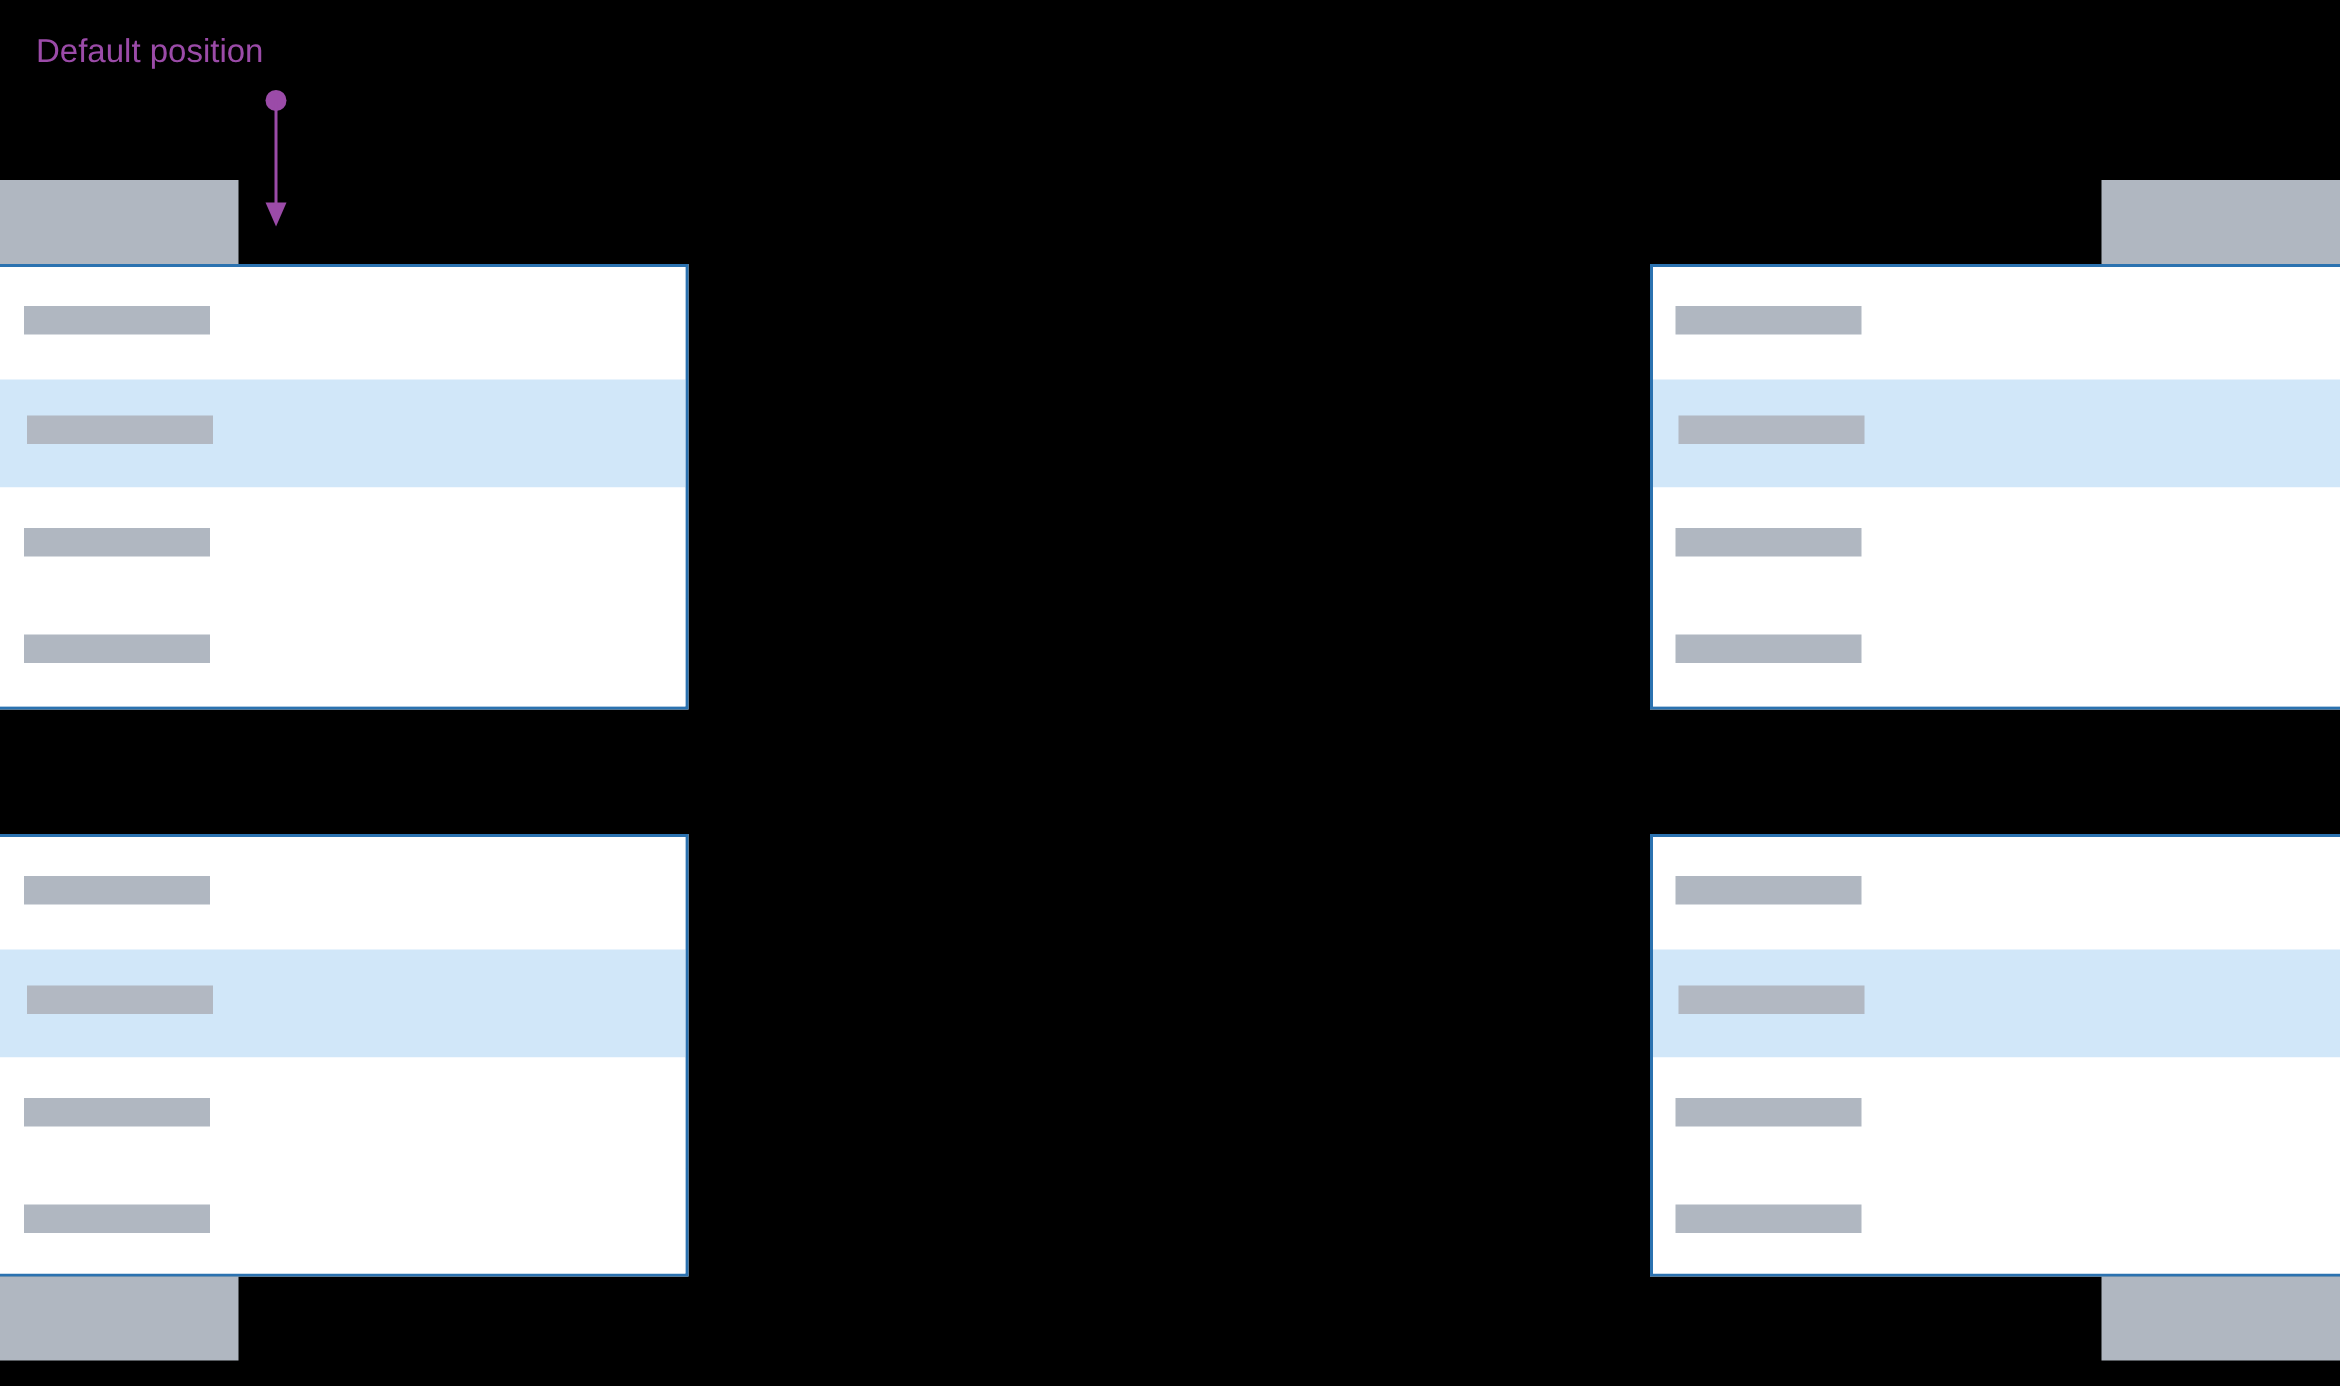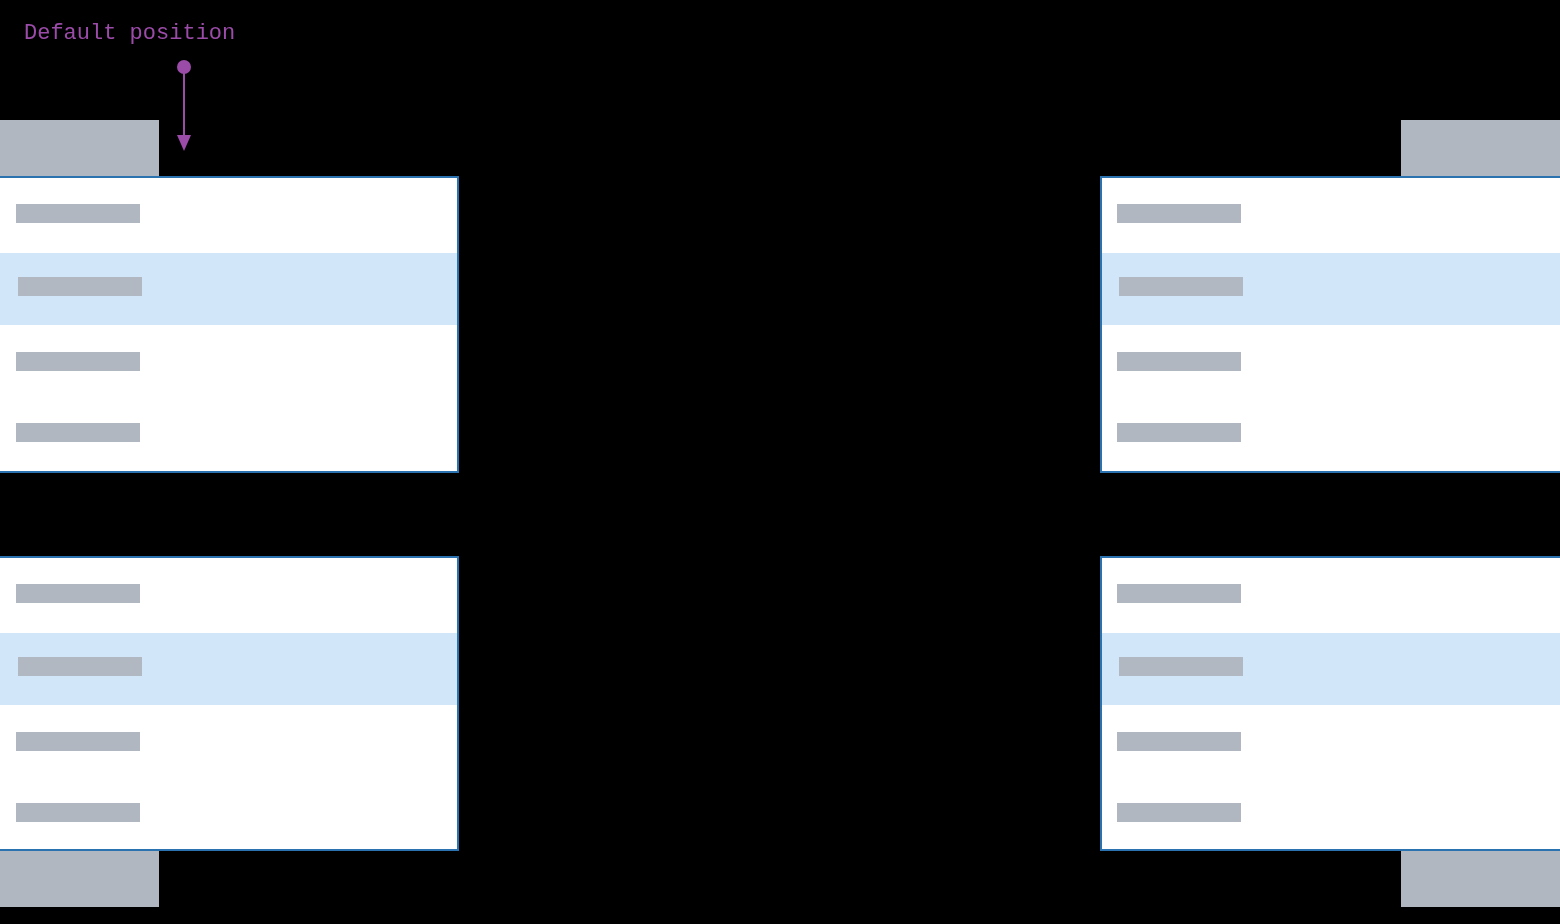--- a/index.html
+++ b/index.html
@@ -17,21 +17,20 @@
 
   
   #annotation-label {
     position: absolute;
     left: 24px;
     top: 20px;
     font-size: 22px;
     line-height: 28px;
     color: #9b4ba8;
     white-space: nowrap;
-    font-family: Liberation Mono, monospace;
   }
   #annotation-arrow {
     position: absolute;
     left: 160px;
     top: 55px;
     width: 48px;
     height: 104px;
   }
 
   

